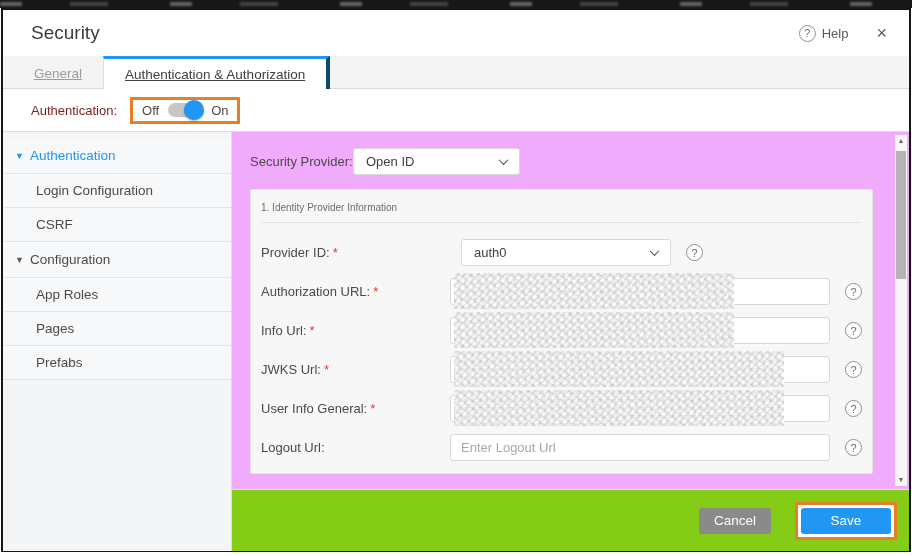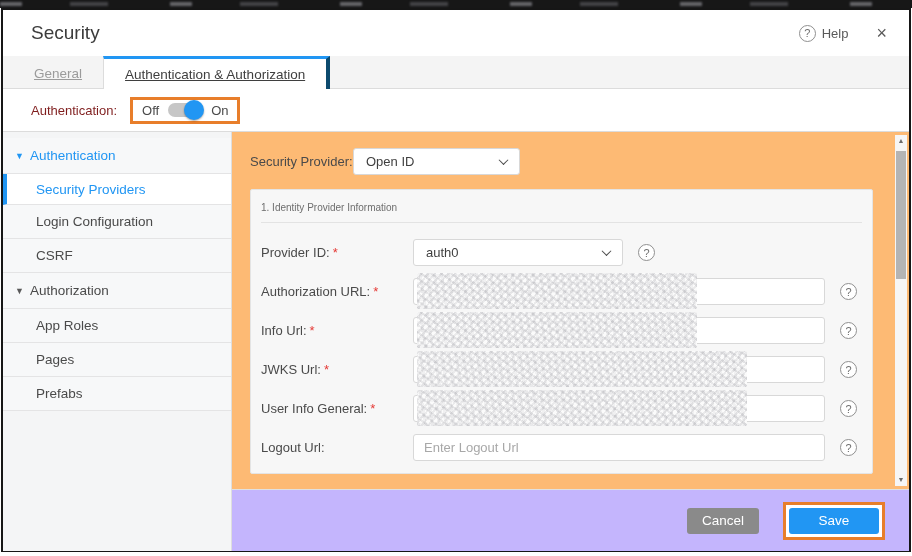--- a/index.html
+++ b/index.html
@@ -56,28 +56,28 @@
     font-size:13.5px; color:#4a4a4a; border-bottom:1px solid #e4e4e5; cursor:pointer; background:#f7f8f9; }
   .side-sect .tri { font-size:9px; margin-right:6px; color:#5a5a5a; }
   .side-sect.blue, .side-sect.blue .tri { color:#2196f3; }
   .side-item { height:34px; display:flex; align-items:center; padding-left:33px;
     font-size:13.5px; color:#4a4a4a; border-bottom:1px solid #e4e4e5; cursor:pointer; background:#f7f8f9; }
   .side-item.selected { background:#fff; border-left:4px solid #2196f3; padding-left:29px;
     color:#2196f3; height:31px; }
 
   
   .content-col { flex:1; display:flex; flex-direction:column; min-width:0; }
-  .scrollarea { flex:1; position:relative; padding:16px 36px 0 18px; overflow:hidden; background:#fdba74; }
+  .scrollarea { flex:1; position:relative; padding:16px 36px 0 18px; overflow:hidden; background:#f0abfc; }
 
   .provider-row { display:flex; align-items:center; margin-bottom:14px; }
   .provider-row .plabel { width:103px; font-size:13px; color:#4a4a4a; }
   .select { border:1px solid #d8d8d8; border-radius:3px; background:#fff; display:flex;
     align-items:center; justify-content:space-between; padding:0 12px; height:27px;
     font-size:13px; color:#3f3f3f; cursor:pointer; }
-  .w167 { width:167px;align-items:center; } .w210 { width:210px; } .w412 { width:412px; }
+  .w167 { width:167px;align-items:center; } .w210 { width:210px;margin-left:48px; } .w412 { width:412px;margin-left:37px; }
   .chev { display:inline-block; width:7px; height:7px; border-right:1.6px solid #4a4a4a;
     border-bottom:1.6px solid #4a4a4a; transform:rotate(45deg) translate(-1px,-1px); }
 
   .panel { width:623px; background:#f7f7f7; border:1px solid #e4e4e4; border-radius:2px; }
   .panel-header { padding:12px 10px 9px; font-size:10px; color:#6e6e6e; }
   .panel-divider { height:1px; background:#e3e3e3; margin:0 10px; }
   .rows { padding:16px 10px 12px; }
   .frow { display:flex; align-items:center; height:27px; margin-bottom:12px; }
   .frow:last-child { margin-bottom:0; }
   .flabel { width:152px; flex:0 0 152px; font-size:13px; color:#4a4a4a; }
@@ -98,22 +98,22 @@
   .frow .qmark { margin-left:15px; }
 
   
   .sb { position:absolute; top:3px; right:2px; bottom:3px; width:12px; background:#f6f6f6; }
   .sb-up, .sb-dn { position:absolute; left:0; width:12px; height:12px; color:#6b6b6b;
     font-size:7px; text-align:center; line-height:12px; cursor:pointer; }
   .sb-up { top:0; } .sb-dn { bottom:0; }
   .sb-thumb { position:absolute; top:16px; left:1px; width:10px; height:128px; background:#b4b4b4; cursor:pointer; }
 
   
-  .footer { height:62px; flex:0 0 62px; border-top:1px solid #e0e0e0; background:#c4b5fd;
-    display:flex; align-items:center; justify-content:flex-end; padding-right:24px; }
+  .footer { height:62px; flex:0 0 62px; border-top:1px solid #e0e0e0; background:#84cc16;
+    display:flex; align-items:center; justify-content:flex-end; padding-right:12px; }
   .btn { height:26px; border:none; border-radius:3px; color:#fff; font-size:13.5px;
     font-family:"Liberation Sans", sans-serif; cursor:pointer; }
   .btn-cancel { background:#8a8a8a; width:72px; }
   .save-hl { border:3px solid #e87e2a; padding:3px; margin-left:24px; display:inline-flex; background:#fff; }
   .btn-save { background:#2196f3; width:90px; }
 </style>
 </head>
 <body>
 
 <div class="screen">
@@ -152,32 +152,29 @@
       </span>
     </div>
 
     <div class="dlg-body">
 
       <div class="sidebar">
         <div class="side-sect blue">
           <span class="tri">▼</span>
           <span>Authentication</span>
         </div>
-        <div class="side-item selected">
-          <span>Security Providers</span>
-        </div>
         <div class="side-item">
           <span>Login Configuration</span>
         </div>
         <div class="side-item">
           <span>CSRF</span>
         </div>
         <div class="side-sect">
           <span class="tri">▼</span>
-          <span>Authorization</span>
+          <span>Configuration</span>
         </div>
         <div class="side-item">
           <span>App Roles</span>
         </div>
         <div class="side-item">
           <span>Pages</span>
         </div>
         <div class="side-item">
           <span>Prefabs</span>
         </div>

